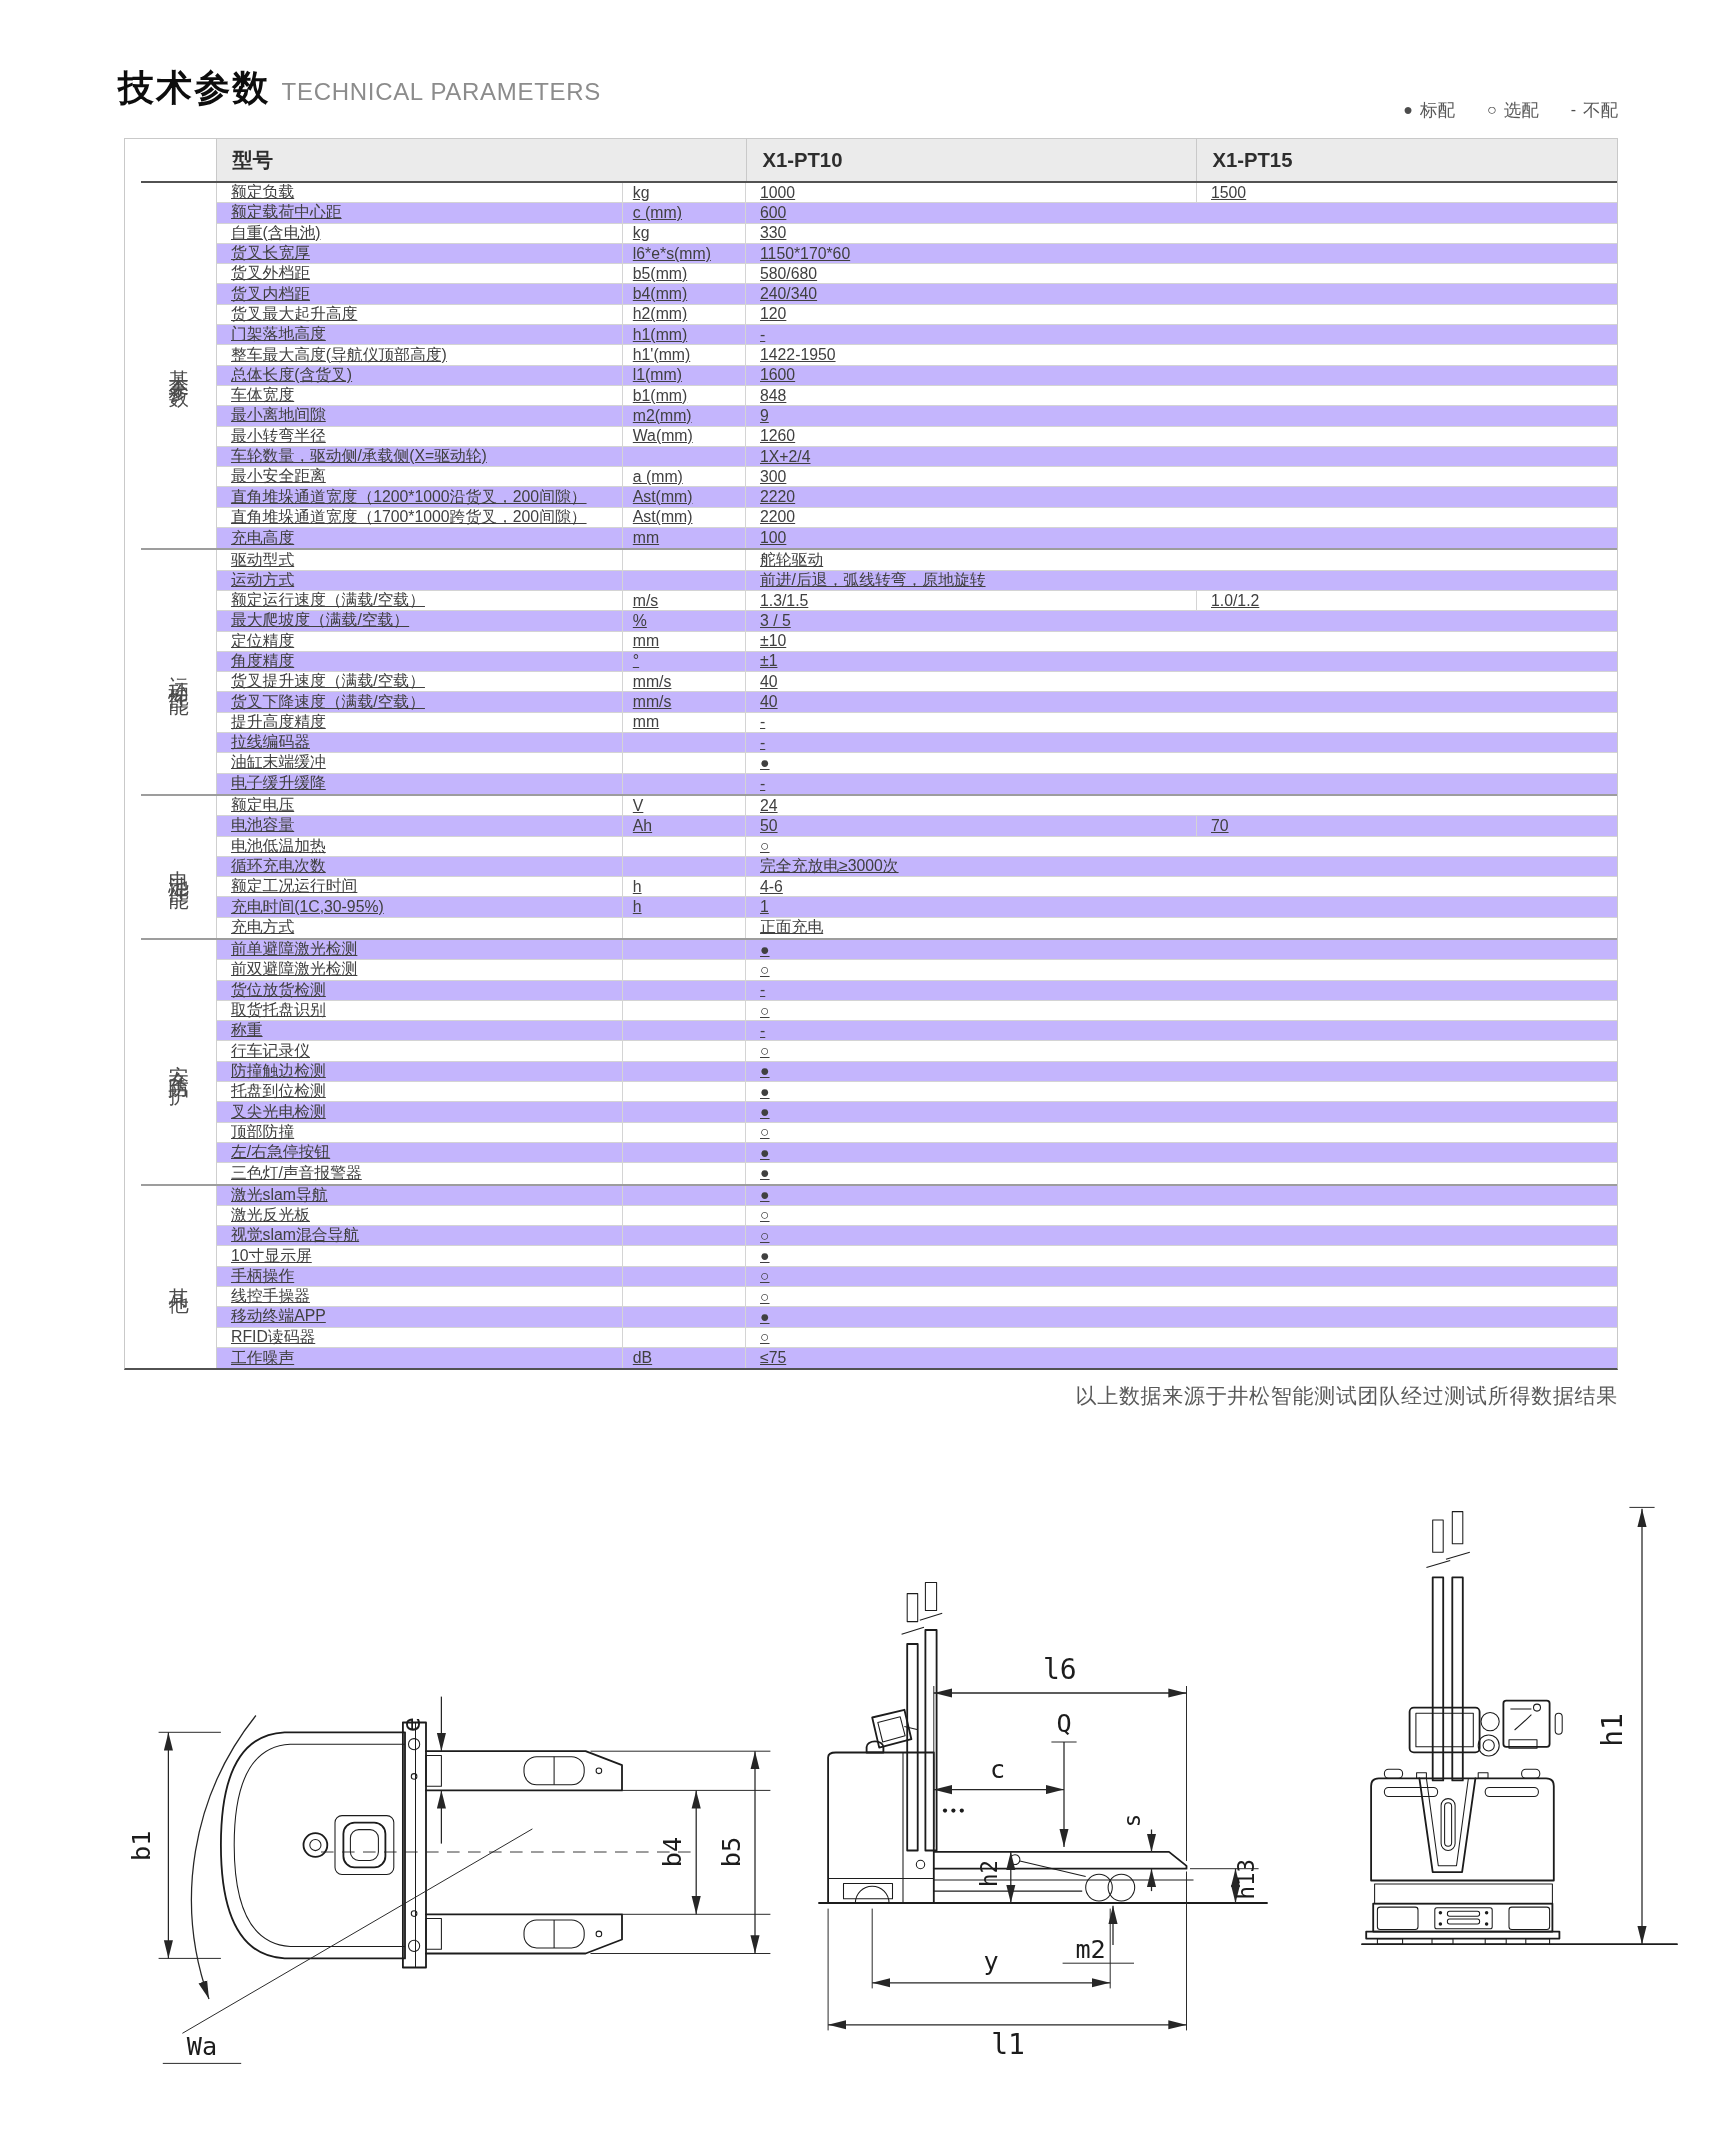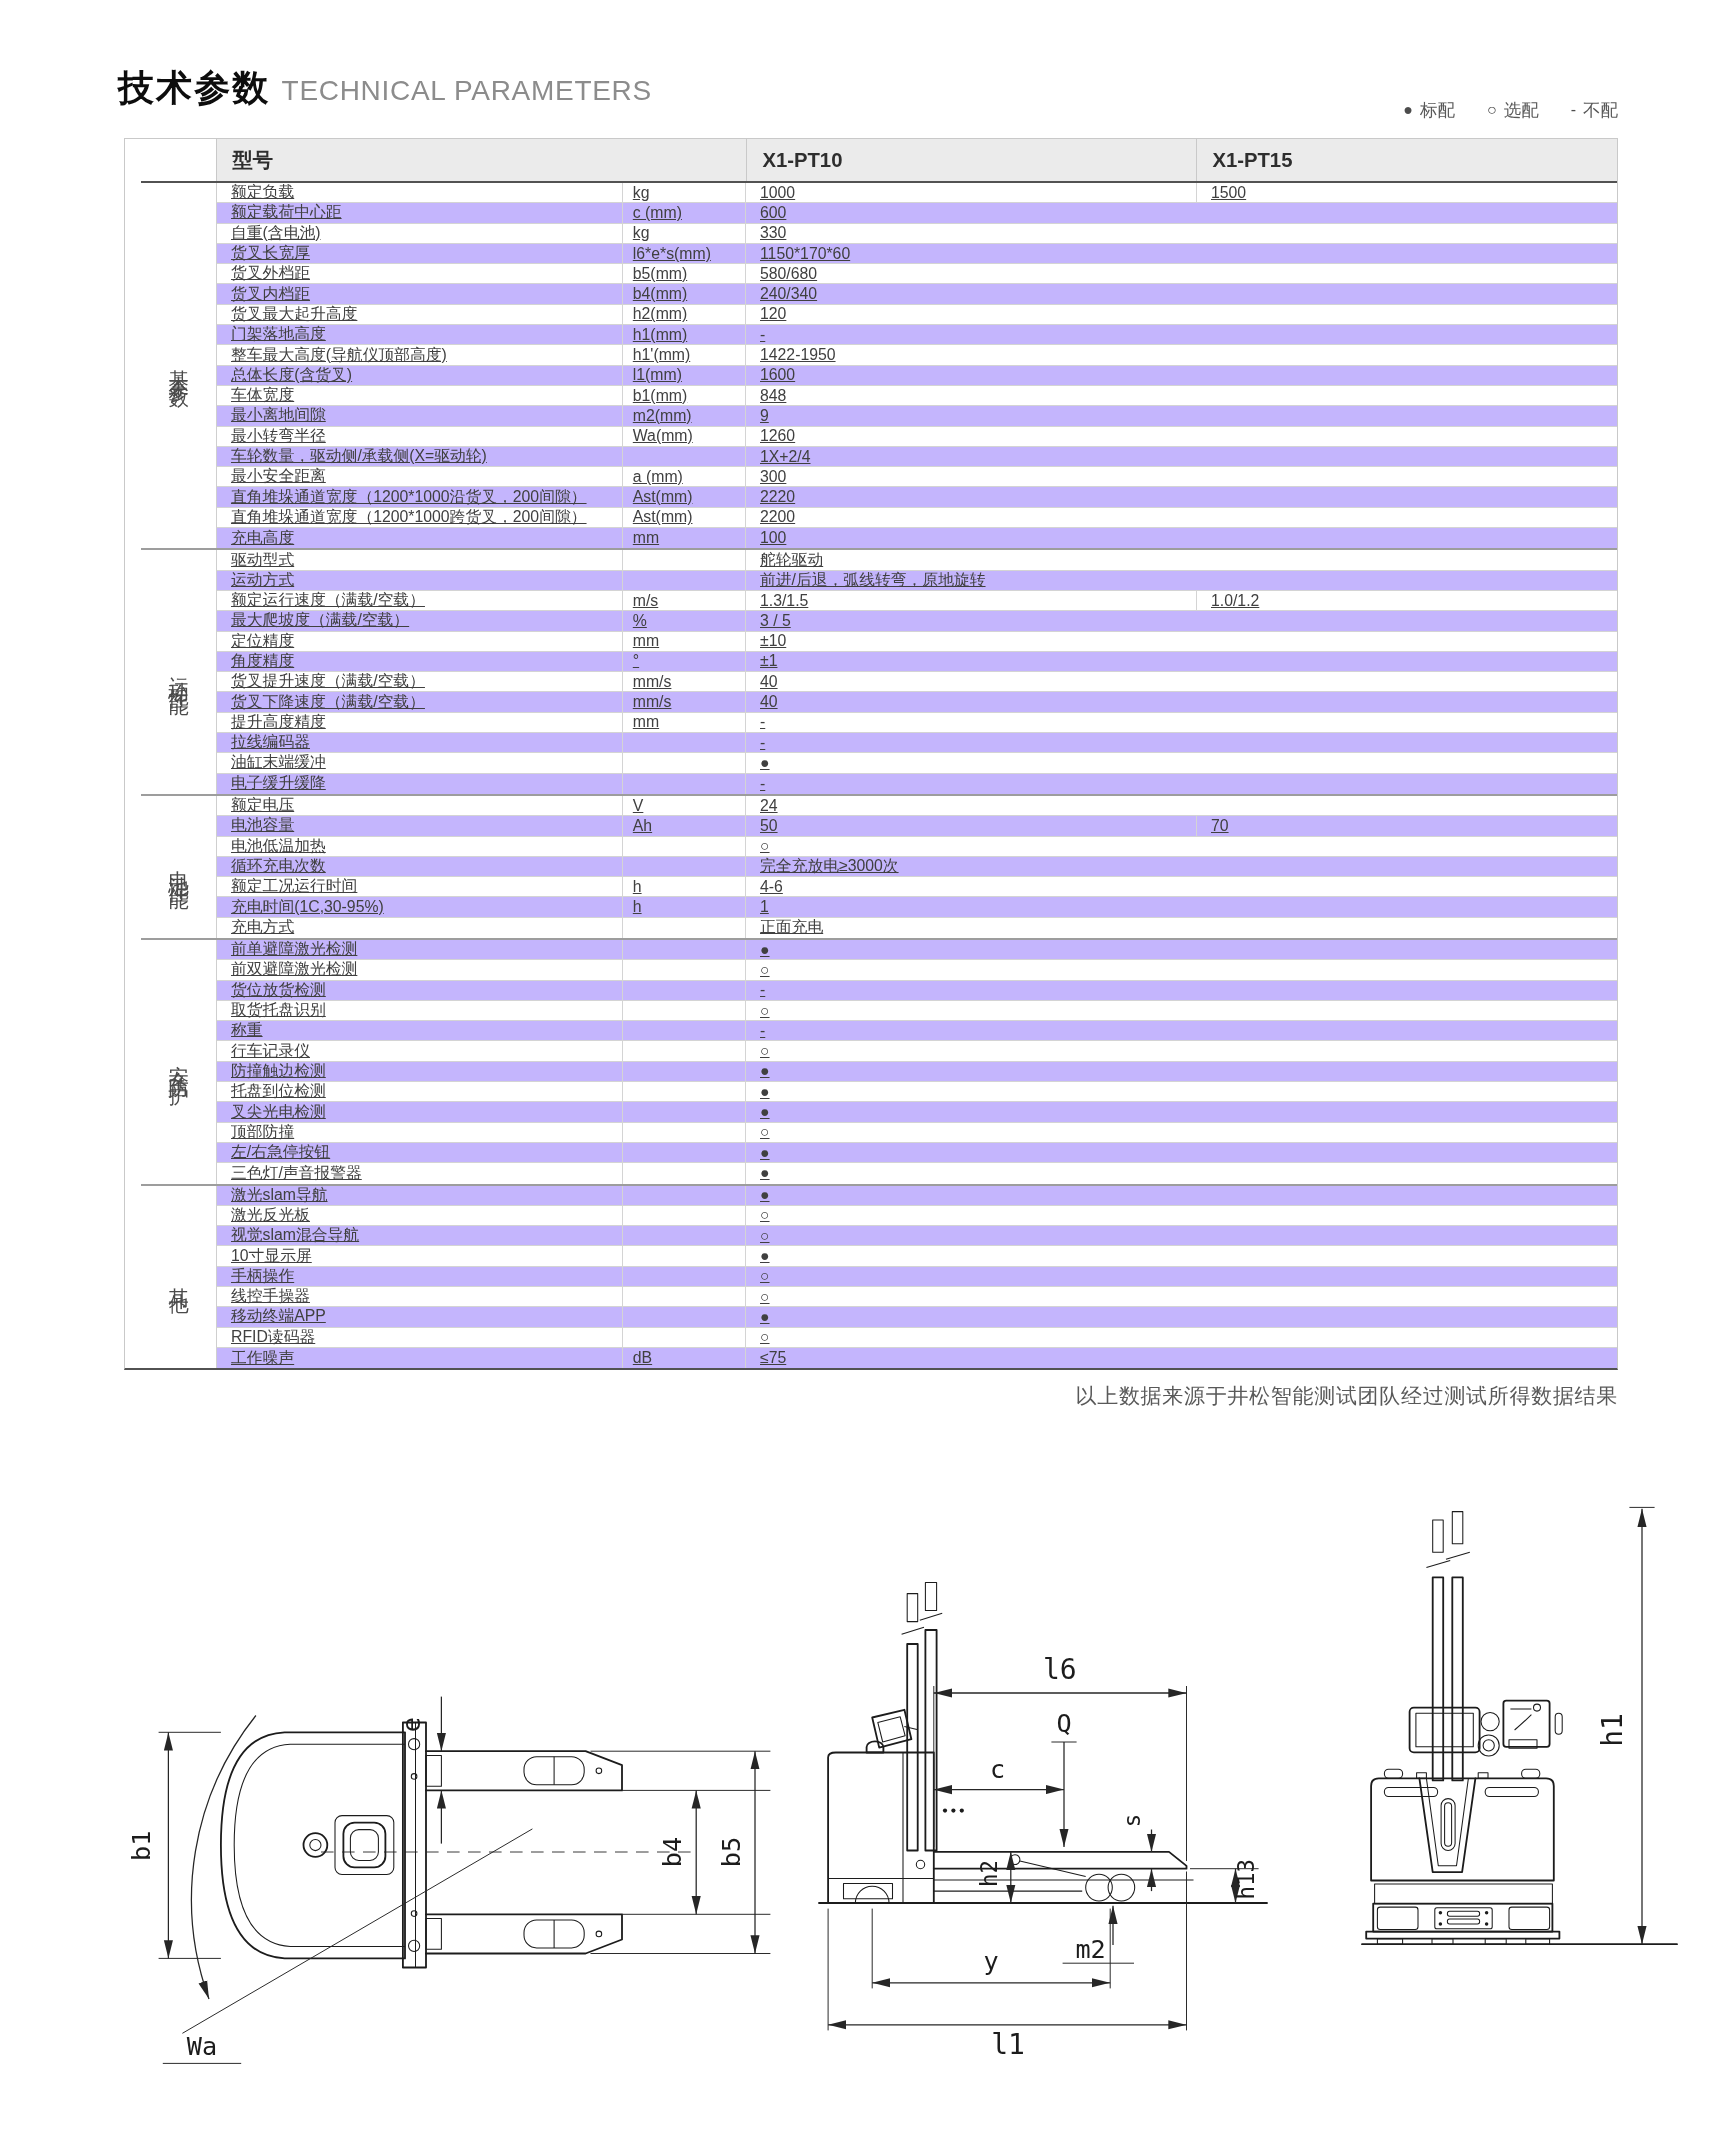--- a/index.html
+++ b/index.html
@@ -4,21 +4,21 @@
 <style>
   html,body{margin:0;padding:0;}
   body{
     width:1734px;height:2151px;position:relative;background:#ffffff;
     font-family:"Liberation Sans","DejaVu Sans",sans-serif;color:#404040;
     overflow:hidden;
   }
   
   .page-header{position:absolute;left:118px;top:64px;white-space:nowrap;}
   .title-zh{font-size:36px;font-weight:bold;color:#0d0d0d;letter-spacing:2.1px;}
-  .title-en{font-size:28px;color:#8c8c8c;margin-left:11.2px;letter-spacing:0.7px;}
+  .title-en{font-size:24px;color:#8c8c8c;margin-left:11.2px;letter-spacing:0.7px;}
   .legend{position:absolute;top:98px;right:116px;display:flex;gap:32px;align-items:center;
           font-size:17.5px;color:#595959;}
   .legend-item{display:flex;align-items:center;white-space:nowrap;}
   .legend-sym{margin-right:7px;font-size:16px;color:#4c4c4c;}
   
   .spec-table{
     position:absolute;left:124px;top:138px;width:1494px;box-sizing:border-box;
     border-left:0.7px solid #c9c9c9;border-right:0.7px solid #c9c9c9;border-top:0.7px solid #c9c9c9;
     border-bottom:2.8px solid #525252;font-size:15.8px;padding-left:16px;
   }
@@ -173,21 +173,21 @@
             <div class="c c-label">最小安全距离</div>
             <div class="c c-unit">a (mm)</div>
             <div class="c c-val">300</div>
           </div>
           <div class="row alt">
             <div class="c c-label">直角堆垛通道宽度（1200*1000沿货叉，200间隙）</div>
             <div class="c c-unit">Ast(mm)</div>
             <div class="c c-val">2220</div>
           </div>
           <div class="row">
-            <div class="c c-label">直角堆垛通道宽度（1200*1000跨货叉，200间隙）</div>
+            <div class="c c-label">直角堆垛通道宽度（1700*1000跨货叉，200间隙）</div>
             <div class="c c-unit">Ast(mm)</div>
             <div class="c c-val">2200</div>
           </div>
           <div class="row alt">
             <div class="c c-label">充电高度</div>
             <div class="c c-unit">mm</div>
             <div class="c c-val">100</div>
           </div>
         </div>
       </div>

